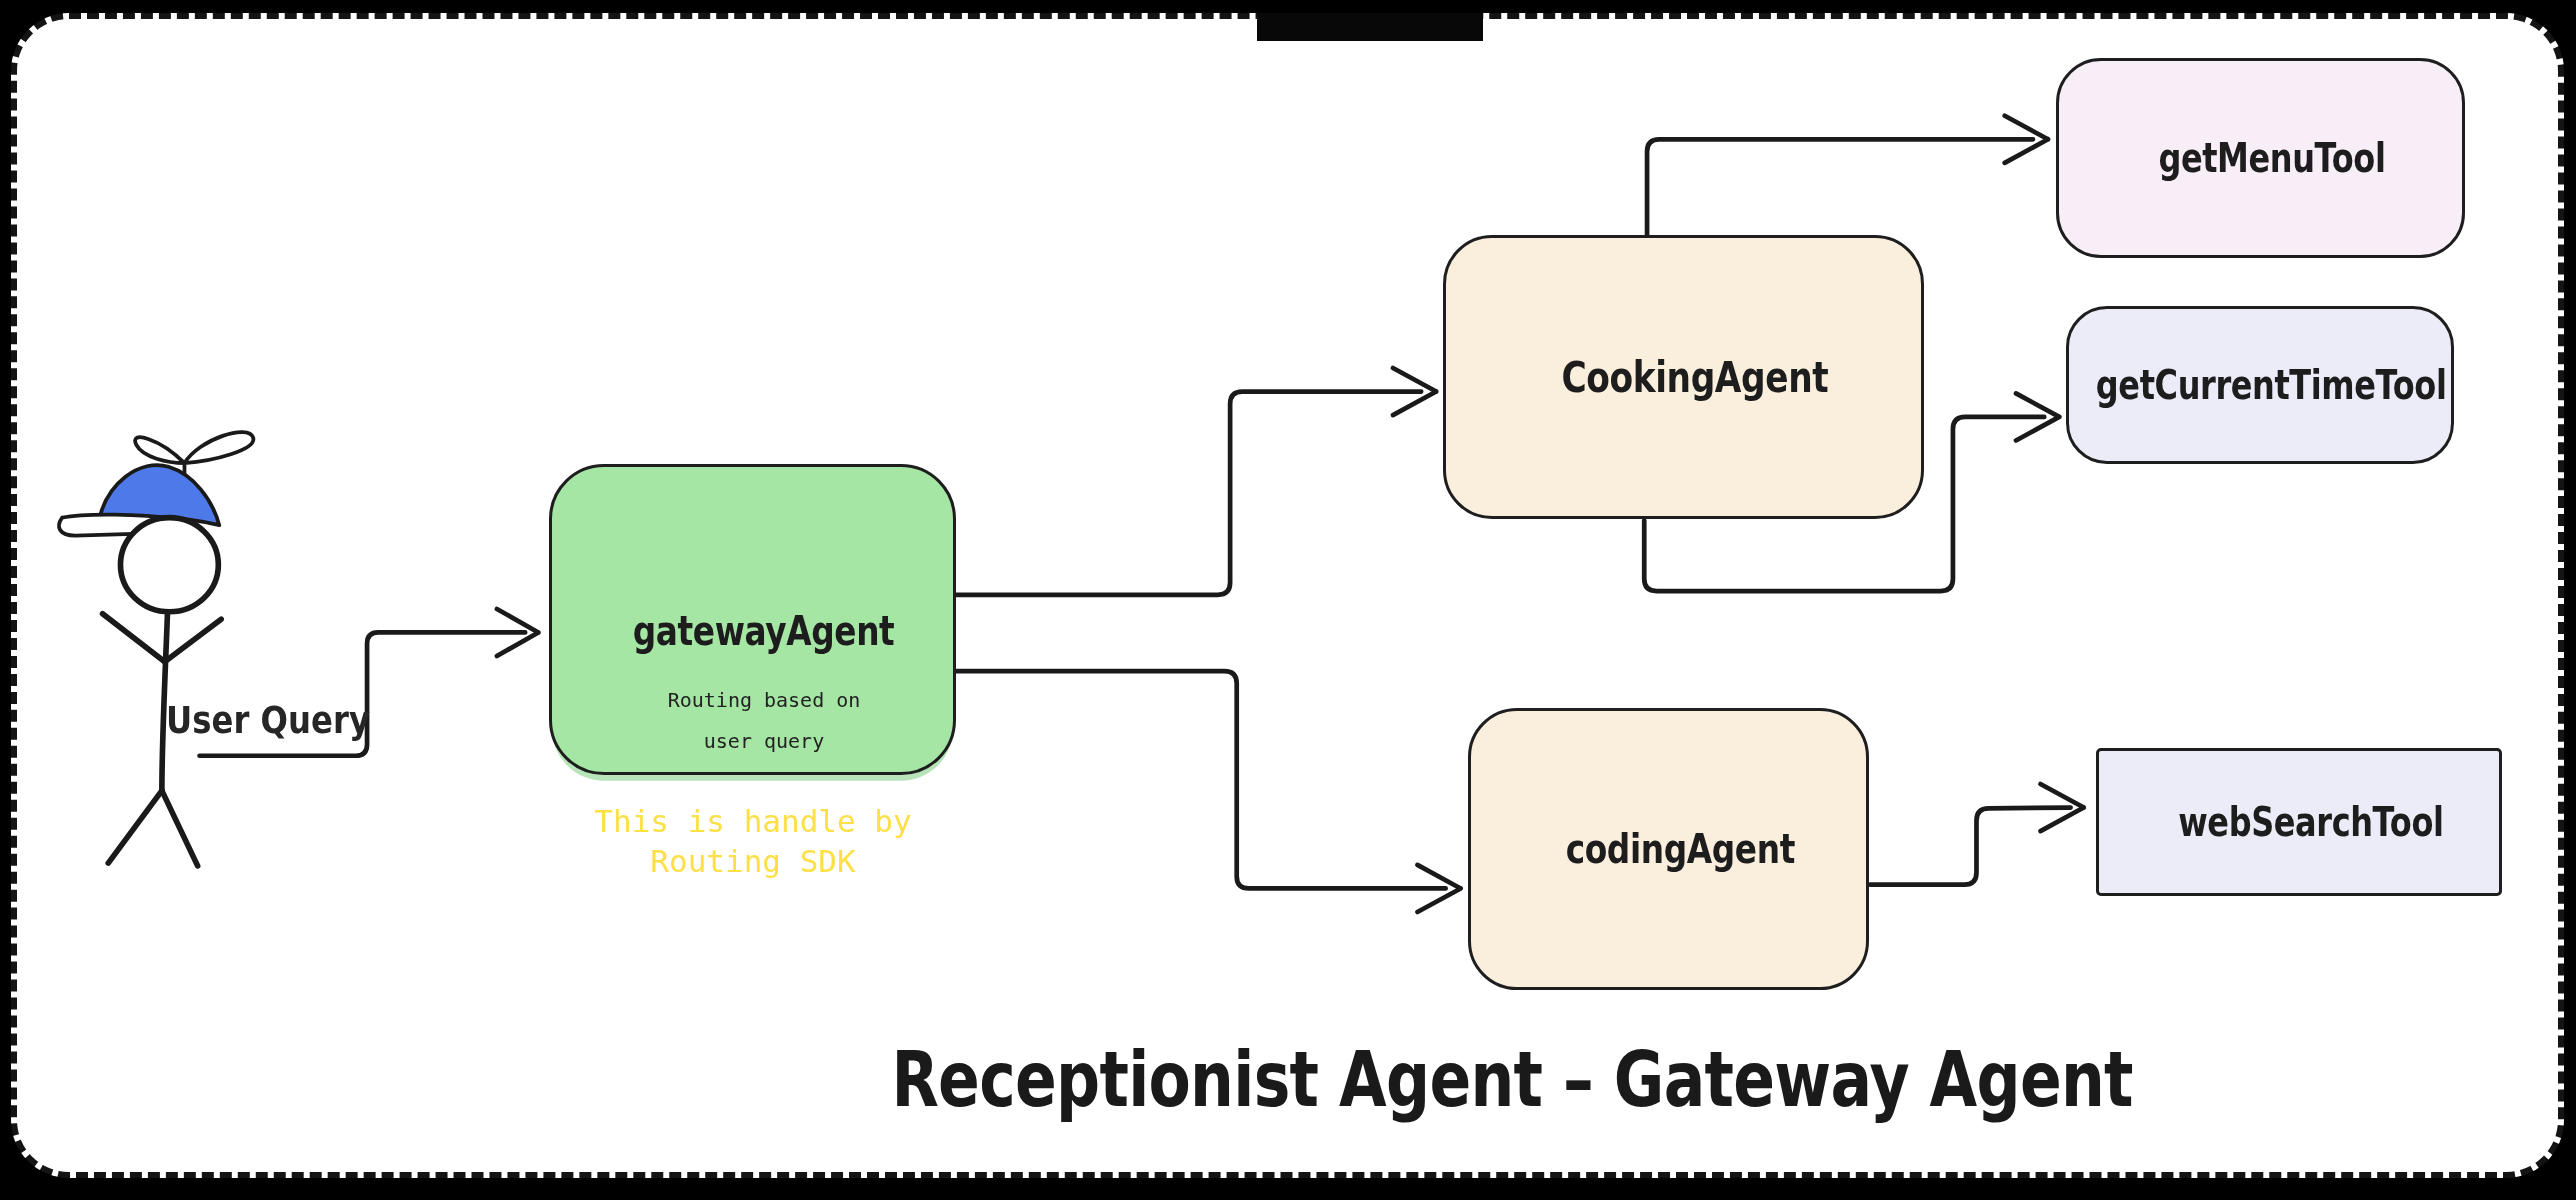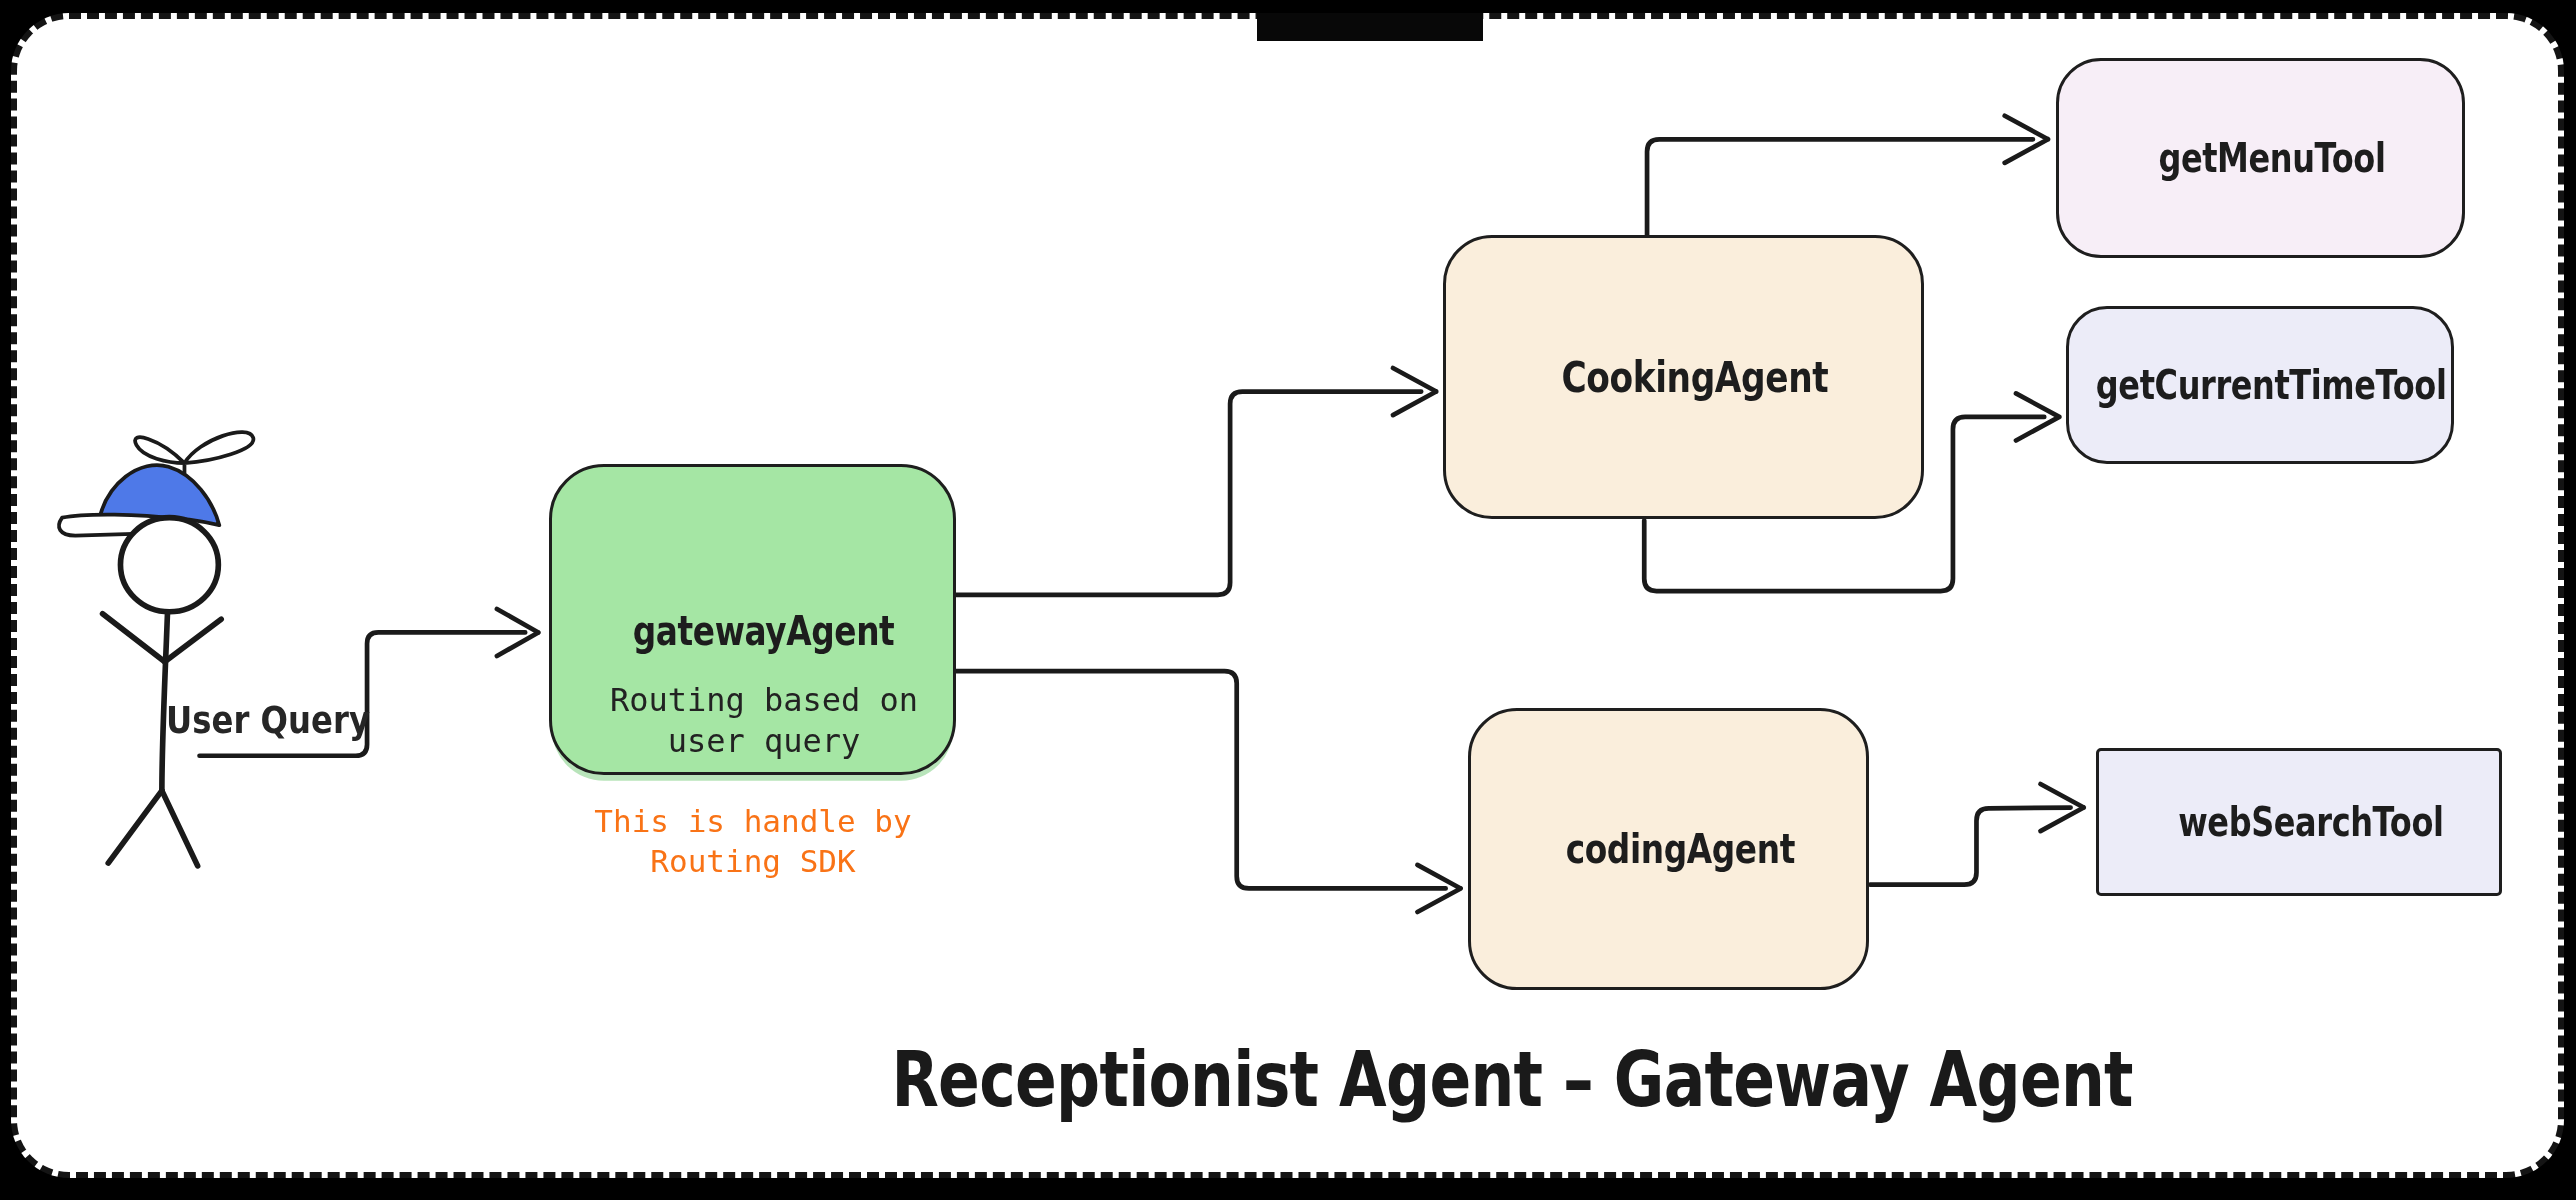--- a/index.html
+++ b/index.html
@@ -28,38 +28,38 @@
     transform:scaleX(.8);white-space:nowrap;letter-spacing:-0.5px;
   }
   #gateway-node{
     left:549px;top:464px;width:407px;height:311px;border-radius:55px;
     background:var(--gateway-fill);flex-direction:column;justify-content:center;
     box-shadow:0 8.5px 0 -2.8px rgba(125,205,130,.55);
   }
   #gateway-node .lbl{font-size:41px;margin-top:130px}
   .gateway-desc{
     margin-top:24.5px;font-family:"DejaVu Sans Mono","Liberation Mono",monospace;
-    font-size:32px;line-height:41px;color:#222;font-weight:normal;
+    font-size:20px;line-height:41px;color:#222;font-weight:normal;
   }
   #cooking-node{left:1443px;top:235px;width:481px;height:284px;border-radius:49px;background:var(--agent-fill)}
   #cooking-node .lbl{font-size:43px}
   #coding-node{left:1468px;top:708px;width:401px;height:282px;border-radius:49px;background:var(--agent-fill)}
   #coding-node .lbl{font-size:41px}
   #menu-tool-node{left:2056px;top:58px;width:409px;height:200px;border-radius:45px;background:var(--menu-tool-fill)}
   #time-tool-node{left:2066px;top:306px;width:388px;height:158px;border-radius:41px;background:var(--tool-fill)}
   #search-tool-node{left:2096px;top:748px;width:406px;height:148px;border-radius:5px;background:var(--tool-fill)}
   #menu-tool-node .lbl,#time-tool-node .lbl,#search-tool-node .lbl{font-size:40px}
   .user-label{
     position:absolute;left:141px;top:698px;width:254px;text-align:center;
     font-weight:bold;font-size:38px;transform:scaleX(.85);white-space:nowrap;color:#262626;
   }
   .note{
     position:absolute;left:546px;top:801px;width:414px;text-align:center;
     font-family:"DejaVu Sans Mono","Liberation Mono",monospace;
-    font-size:31px;line-height:40px;color:#f97316;
+    font-size:31px;line-height:40px;color:#fde047;
   }
   .diagram-title{
     position:absolute;left:770px;top:1035px;width:1214px;text-align:center;
     font-size:77px;font-weight:bold;letter-spacing:-0.9px;color:#1a1a1a;
     transform:scaleX(.8);white-space:nowrap;
   }
 </style>
 </head>
 <body>
 

